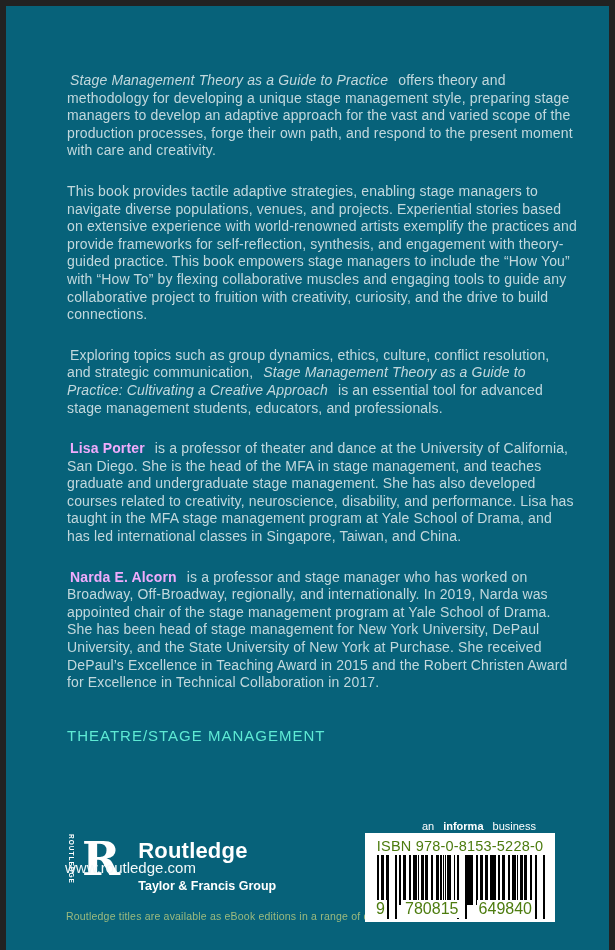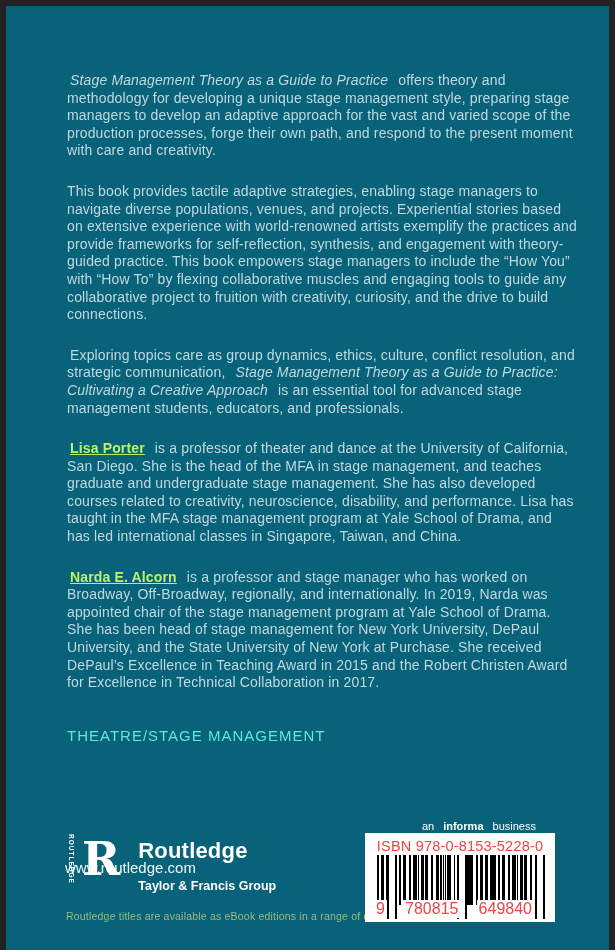--- a/index.html
+++ b/index.html
@@ -16,21 +16,21 @@
     position: absolute;
     left: 55px; top: 60px;
     width: 522px;
     color: #c2d8dd;
     font-size: 14px;
     line-height: 17.6px;
     letter-spacing: 0.15px;
   }
   .para { margin-bottom: 17px; }
   .italic { font-style: italic; }
-  .para strong { color: #bef264; font-weight: bold; text-decoration: underline; }
+  .para strong { color: #f0abfc; font-weight: bold; }
   .category {
     margin-top: 29px;
     font-size: 15px;
     letter-spacing: 1px;
     color: #5eead4;
   }
   .credit {
     margin-top: 9px;
     font-size: 13px;
     color: #c2d8dd;
@@ -90,21 +90,21 @@
     right: 67px; top: 811px;
     color: #ffffff;
     font-size: 11px;
   }
   .informa b { font-weight: bold; }
   .isbn-box {
     position: absolute;
     left: 359px; top: 827px;
     width: 190px; height: 89px;
     background: #ffffff;
-    color: #ef4444;
+    color: #4d7c0f;
   }
   .isbn-label {
     font-size: 14.5px;
     text-align: center;
     padding-top: 2px;
     height: 20px;
     letter-spacing: 0.2px;
     white-space: nowrap;
   }
   .bars {
@@ -140,21 +140,21 @@
 </head>
 <body>
 
 <div class="page">
 
   <div class="content">
     <p class="para"><span class="italic">Stage Management Theory as a Guide to Practice</span><span> offers theory and methodology for developing a unique stage management style, preparing stage managers to develop an adaptive approach for the vast and varied scope of the production processes, forge their own path, and respond to the present moment with care and creativity.</span></p>
 
     <p class="para">This book provides tactile adaptive strategies, enabling stage managers to navigate diverse populations, venues, and projects. Experiential stories based on extensive experience with world-renowned artists exemplify the practices and provide frameworks for self-reflection, synthesis, and engagement with theory-guided practice. This book empowers stage managers to include the “How You” with “How To” by flexing collaborative muscles and engaging tools to guide any collaborative project to fruition with creativity, curiosity, and the drive to build connections.</p>
 
-    <p class="para"><span>Exploring topics care as group dynamics, ethics, culture, conflict resolution, and strategic communication, </span><span class="italic">Stage Management Theory as a Guide to Practice: Cultivating a Creative Approach</span><span> is an essential tool for advanced stage management students, educators, and professionals.</span></p>
+    <p class="para"><span>Exploring topics such as group dynamics, ethics, culture, conflict resolution, and strategic communication, </span><span class="italic">Stage Management Theory as a Guide to Practice: Cultivating a Creative Approach</span><span> is an essential tool for advanced stage management students, educators, and professionals.</span></p>
 
     <p class="para"><strong>Lisa Porter</strong><span> is a professor of theater and dance at the University of California, San Diego. She is the head of the MFA in stage management, and teaches graduate and undergraduate stage management. She has also developed courses related to creativity, neuroscience, disability, and performance. Lisa has taught in the MFA stage management program at Yale School of Drama, and has led international classes in Singapore, Taiwan, and China.</span></p>
 
     <p class="para"><strong>Narda E. Alcorn</strong><span> is a professor and stage manager who has worked on Broadway, Off-Broadway, regionally, and internationally. In 2019, Narda was appointed chair of the stage management program at Yale School of Drama. She has been head of stage management for New York University, DePaul University, and the State University of New York at Purchase. She received DePaul’s Excellence in Teaching Award in 2015 and the Robert Christen Award for Excellence in Technical Collaboration in 2017.</span></p>
 
     <div class="category">THEATRE/STAGE MANAGEMENT</div>
   </div>
 
   <div class="logo">
     <span class="logo-vertical">ROUTLEDGE</span>

